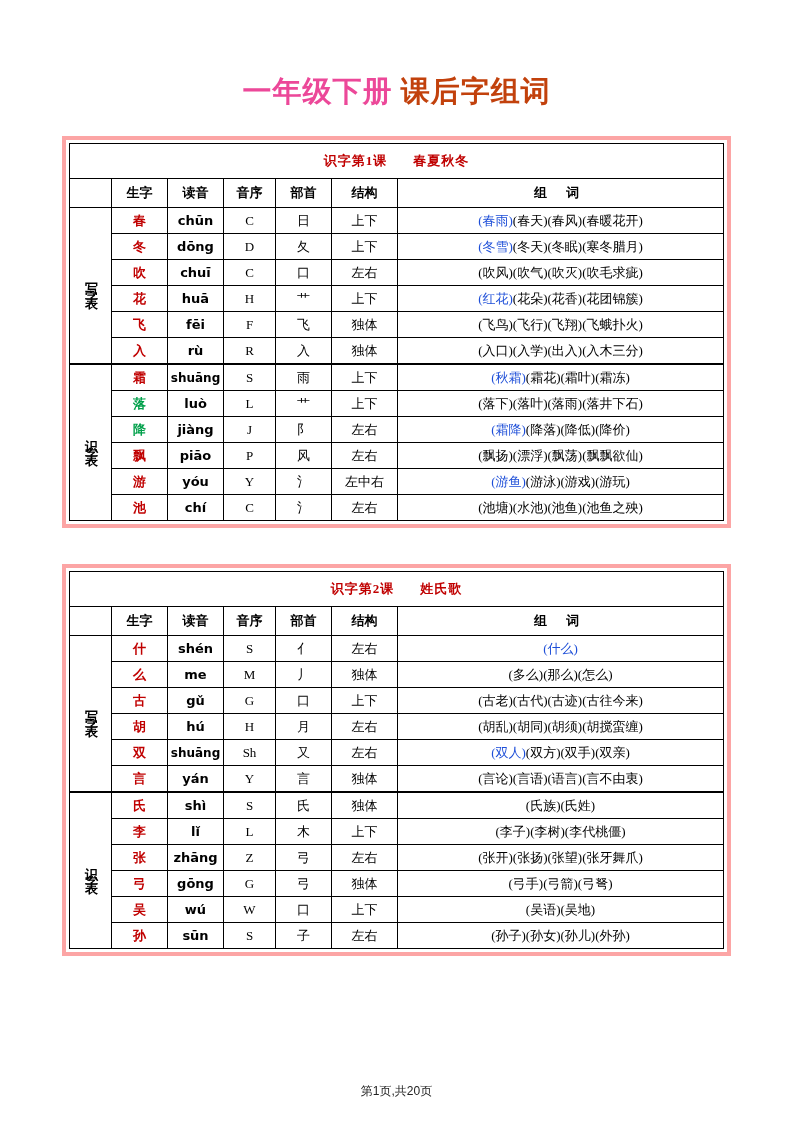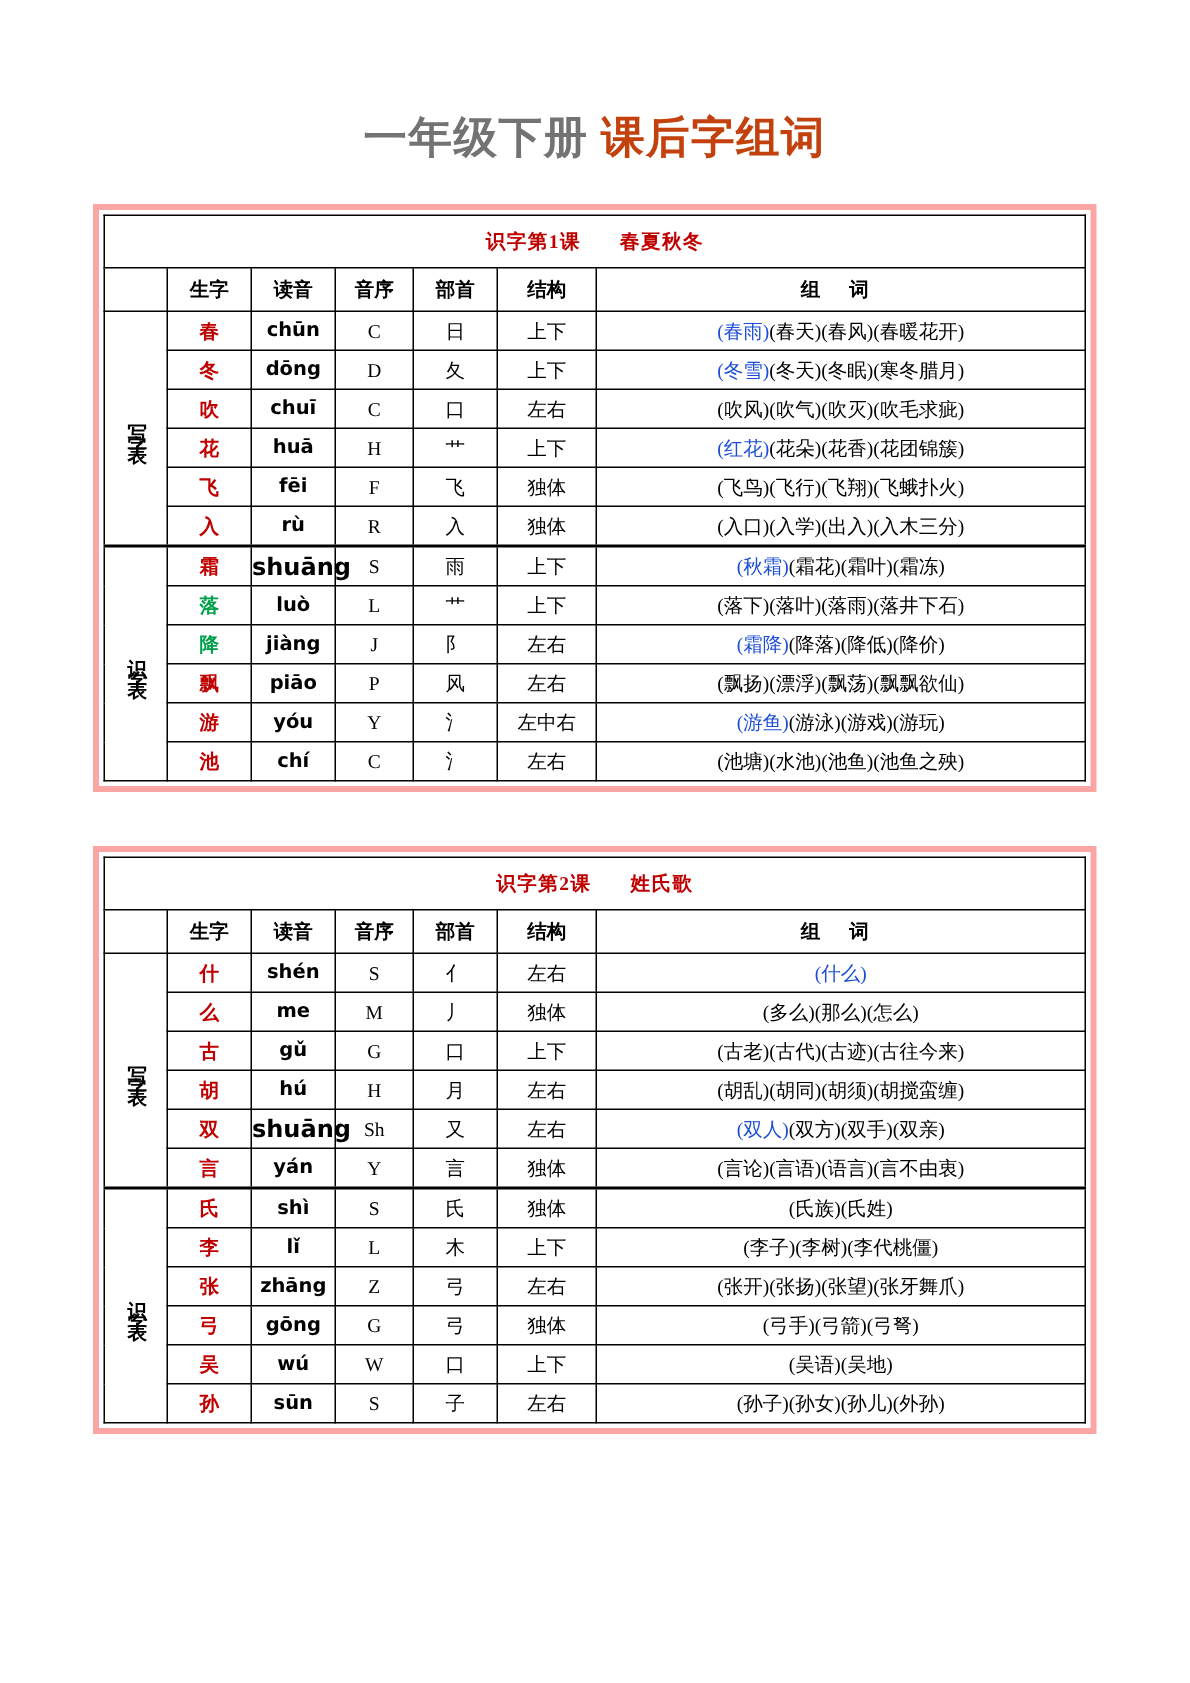--- a/index.html
+++ b/index.html
@@ -26,21 +26,21 @@
 
   
   .doc-title {
     text-align: center;
     font-size: 29px;
     font-weight: bold;
     padding-top: 72px;
     padding-bottom: 24px;
     letter-spacing: 1px;
   }
-  .doc-title .t-red { color: #737373; }
+  .doc-title .t-red { color: #ec4899; }
   .doc-title .t-black { color: #c2410c; }
 
   
   .tbl-wrap {
     border: 4px solid #fca5a5;
     padding: 3px;
     margin-bottom: 36px;
     background: #fff;
   }
   table.lesson {
@@ -89,21 +89,21 @@
     display: inline-block;
   }
 
   .cell-char {
     font-size: 18px;
     font-weight: bold;
     color: #c00000;
   }
   .cell-char.green { color: #00a04a; }
   .cell-pinyin { font-size: 13px; font-family: "DejaVu Sans", sans-serif; font-weight: bold; }
-  .cell-pinyin.small { font-size: 16px; }
+  .cell-pinyin.small { font-size: 12px; }
   .cell-seq { font-size: 14px; font-family: "Liberation Serif", serif; }
   .cell-rad { font-size: 14px; }
   .cell-struct { font-size: 13px; }
   .cell-words {
     font-size: 13px;
     color: #000;
     letter-spacing: 0px;
   }
   .cell-words .blue { color: #1d4ed8; }
 
@@ -392,13 +392,14 @@
           <td class="cell-pinyin">sūn</td>
           <td class="cell-seq">S</td>
           <td class="cell-rad">子</td>
           <td class="cell-struct">左右</td>
           <td class="cell-words"><span class="blue"></span><span>(孙子)(孙女)(孙儿)(外孙)</span></td>
         </tr>
       </tbody>
     </table>
   </div>
 
+  <div class="footer">第1页,共20页</div>
 </div>
 
 </body></html>

